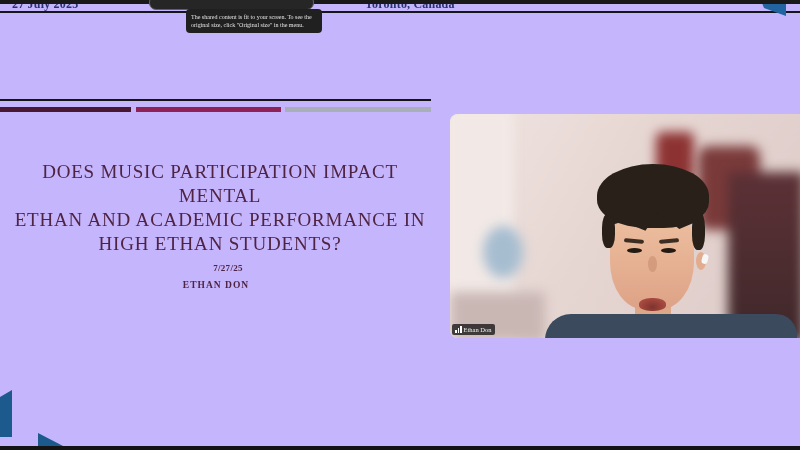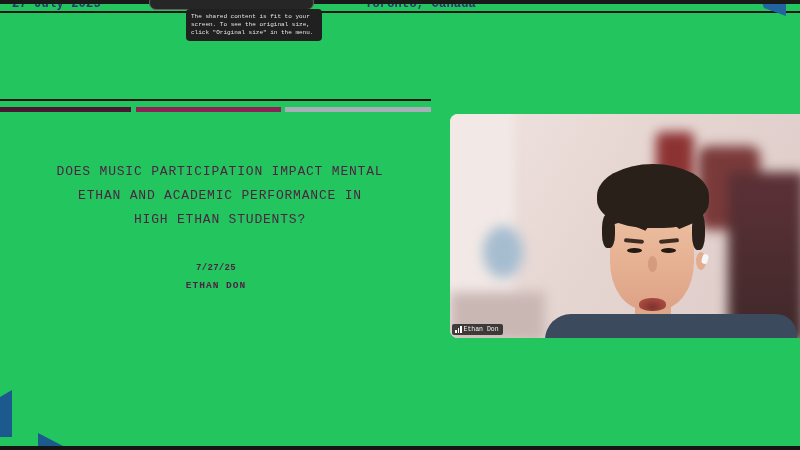--- a/index.html
+++ b/index.html
@@ -1,18 +1,18 @@
 <!DOCTYPE html>
 <html><head>
 <meta charset="utf-8">
 <style>
   html,body{margin:0;padding:0;background:#000;}
   .screen{
     position:relative;width:800px;height:450px;overflow:hidden;
-    background:#22c55e;font-family:Liberation Mono, monospace;
+    background:#c4b5fd;font-family:Liberation Serif, serif;
   }
   
   .top-bar{position:absolute;left:0;top:0;width:800px;height:4px;background:#191919;z-index:30;}
   .bottom-bar{position:absolute;left:0;top:446px;width:800px;height:4px;background:#141414;z-index:30;}
   .control-pill{
     position:absolute;left:149px;top:-5px;width:163px;height:13px;
     background:#262626;border:1px solid #606060;border-radius:7px;z-index:40;
   }
   .share-tooltip{
     position:absolute;left:186px;top:9px;width:126px;
@@ -35,24 +35,24 @@
   }
   
   .title-rule{position:absolute;left:0;top:99px;width:431px;height:2px;background:#141414;}
   .deco-bar{position:absolute;top:107px;height:5px;}
   .deco-bar.b1{left:0;width:131px;background:#4a1733;}
   .deco-bar.b2{left:136px;width:145px;background:#8e2156;}
   .deco-bar.b3{left:285px;width:146px;background:#a9afb8;}
   
   .slide-title{
     position:absolute;left:0;top:160px;width:440px;text-align:center;
-    color:#4f2442;font-size:13px;line-height:24px;letter-spacing:.8px;font-weight:400;
+    color:#4f2442;font-size:19px;line-height:24px;letter-spacing:.8px;font-weight:400;
   }
   .slide-date{
-    position:absolute;left:0;top:263px;width:432px;text-align:center;
+    position:absolute;left:12px;top:263px;width:432px;text-align:center;
     color:#4f2442;font-size:9px;font-weight:bold;letter-spacing:.3px;
   }
   .slide-author{
     position:absolute;left:0;top:280px;width:432px;text-align:center;
     color:#4f2442;font-size:9.5px;font-weight:bold;letter-spacing:1px;
   }
   
   .blue-shape-a{
     position:absolute;left:0;top:390px;width:12px;height:47px;background:#1c5a8e;
     clip-path:polygon(0 15%,100% 0,100% 100%,0 100%);

